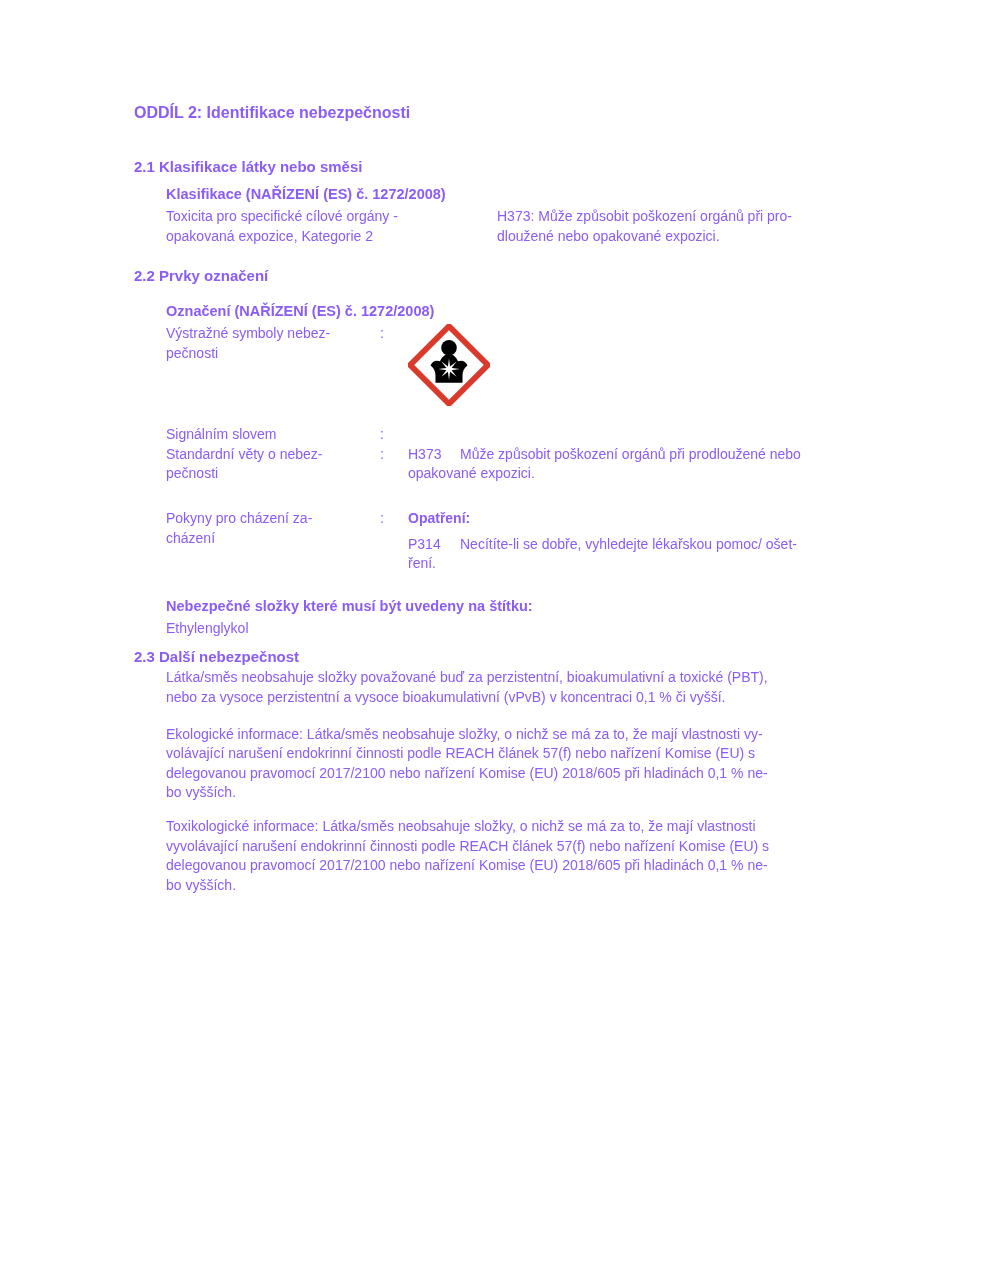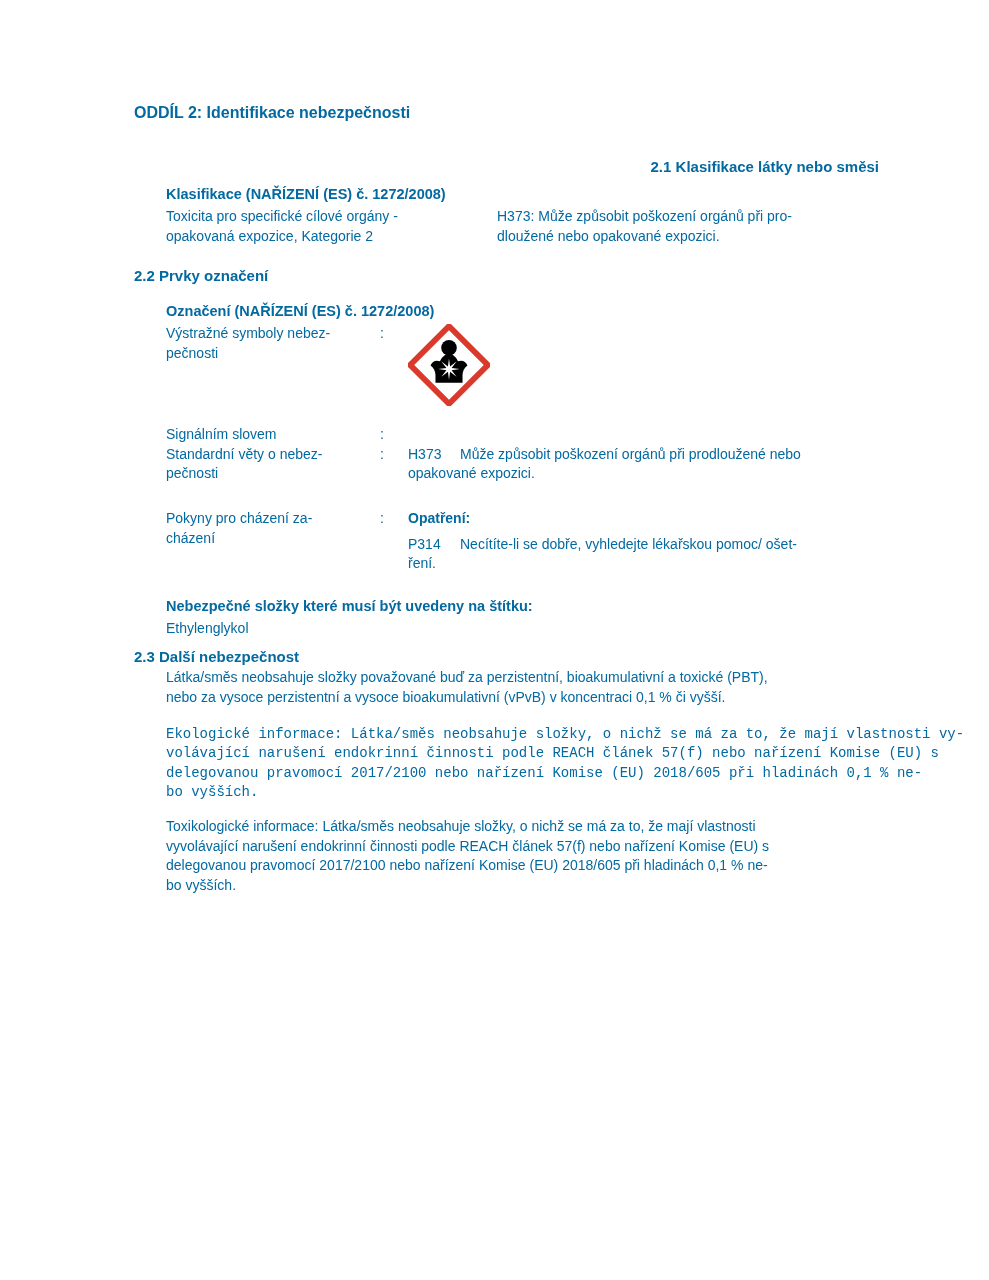--- a/index.html
+++ b/index.html
@@ -1,41 +1,41 @@
 <!DOCTYPE html>
 <html lang="cs"><head>
 <meta charset="utf-8">
 <style>
   html,body{margin:0;padding:0;background:#ffffff;}
   .page{
     position:relative;
     width:989px;height:1280px;
     background:#ffffff;
-    color:#0369a1;
+    color:#8b5cf6;
     font-family:"Liberation Sans","DejaVu Sans",sans-serif;
     font-size:14px;
     box-sizing:border-box;
     padding:103px 110px 0 134px;
     overflow:hidden;
   }
   .line{line-height:19.6px;white-space:nowrap;}
   .doc-title{font-size:16px;font-weight:bold;line-height:20px;margin:0;}
   .h2{font-size:15px;font-weight:bold;line-height:20px;margin:0;}
   .h3{font-size:14.5px;font-weight:bold;line-height:20px;margin:0;}
   .indent{margin-left:32px;}
   
   .class-row{display:grid;grid-template-columns:331px 1fr;margin-top:3px;}
   
   .lv-row{display:grid;grid-template-columns:214px 28px 1fr;align-items:start;}
   .lv-label,.lv-colon,.lv-value{min-width:0;}
   .code-span{display:inline-block;min-width:52px;}
   .bold{font-weight:bold;}
   .picto-box{width:82px;height:82px;display:block;}
-  .mt-34{margin-top:34px;text-align:right;} .mt-28{margin-top:20px;} .mt-25{margin-top:25px;}
-  .mt-22{margin-top:22px;} .mt-19{margin-top:19px;} .mt-17{margin-top:17px;font-family:Liberation Mono, monospace;}
+  .mt-34{margin-top:34px;} .mt-28{margin-top:20px;} .mt-25{margin-top:25px;}
+  .mt-22{margin-top:22px;} .mt-19{margin-top:19px;} .mt-17{margin-top:17px;}
   .mt-15{margin-top:15px;} .mt-14{margin-top:14px;} .mt-9{margin-top:9px;}
   .mt-7{margin-top:7px;} .mt-6{margin-top:6px;} .mt-5{margin-top:1px;} .mt-3{margin-top:3px;}
 </style>
 </head>
 <body>
 
 <div class="page">
 
   <h1 class="doc-title">ODDÍL 2: Identifikace nebezpečnosti</h1>
 

